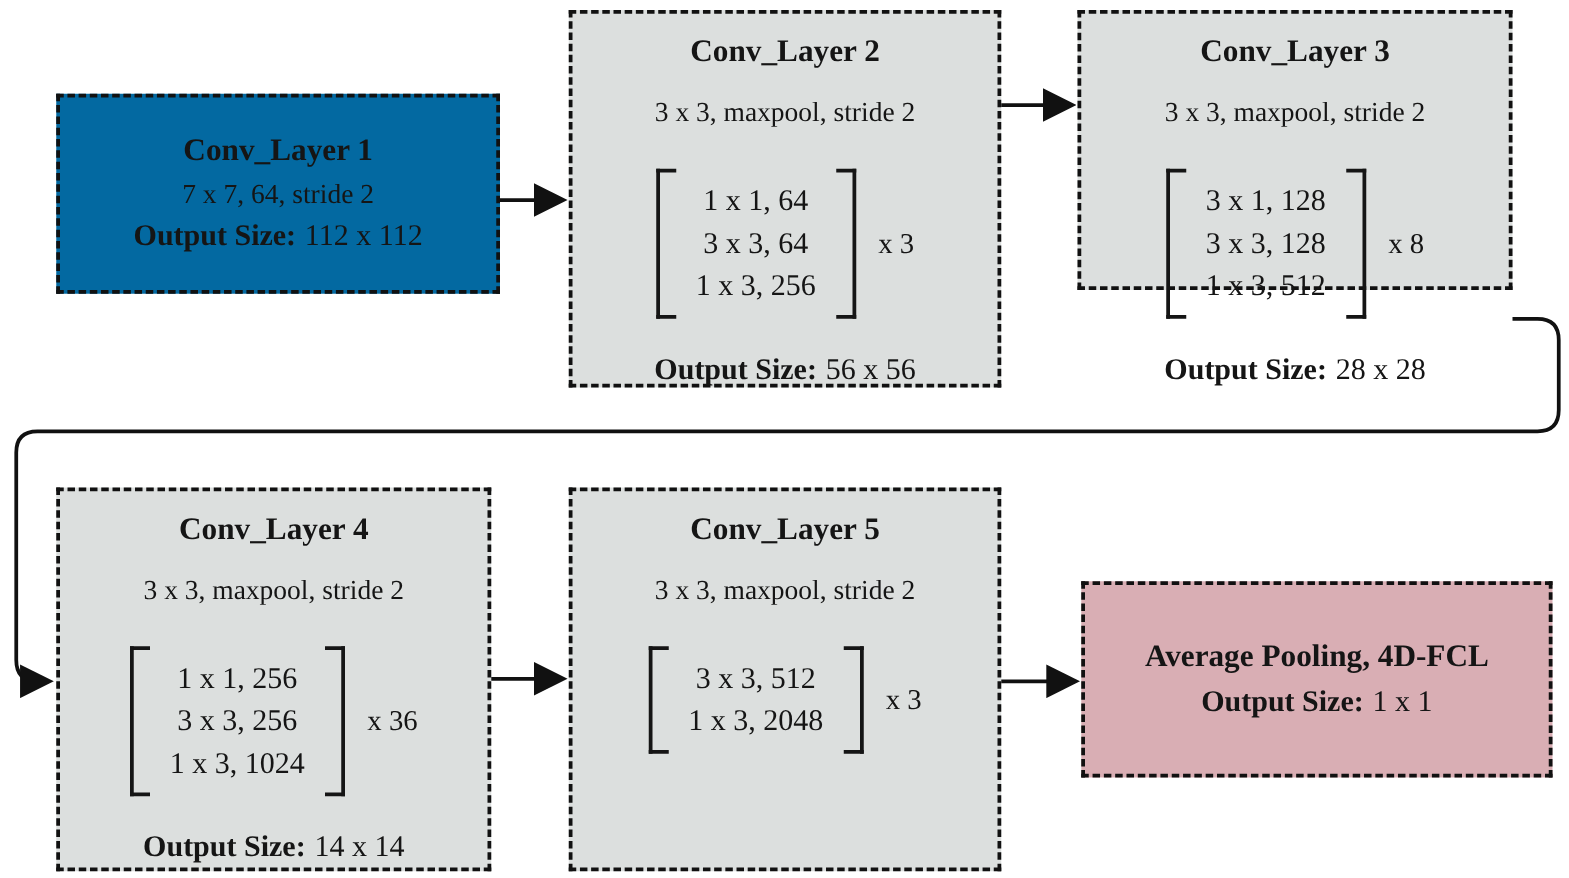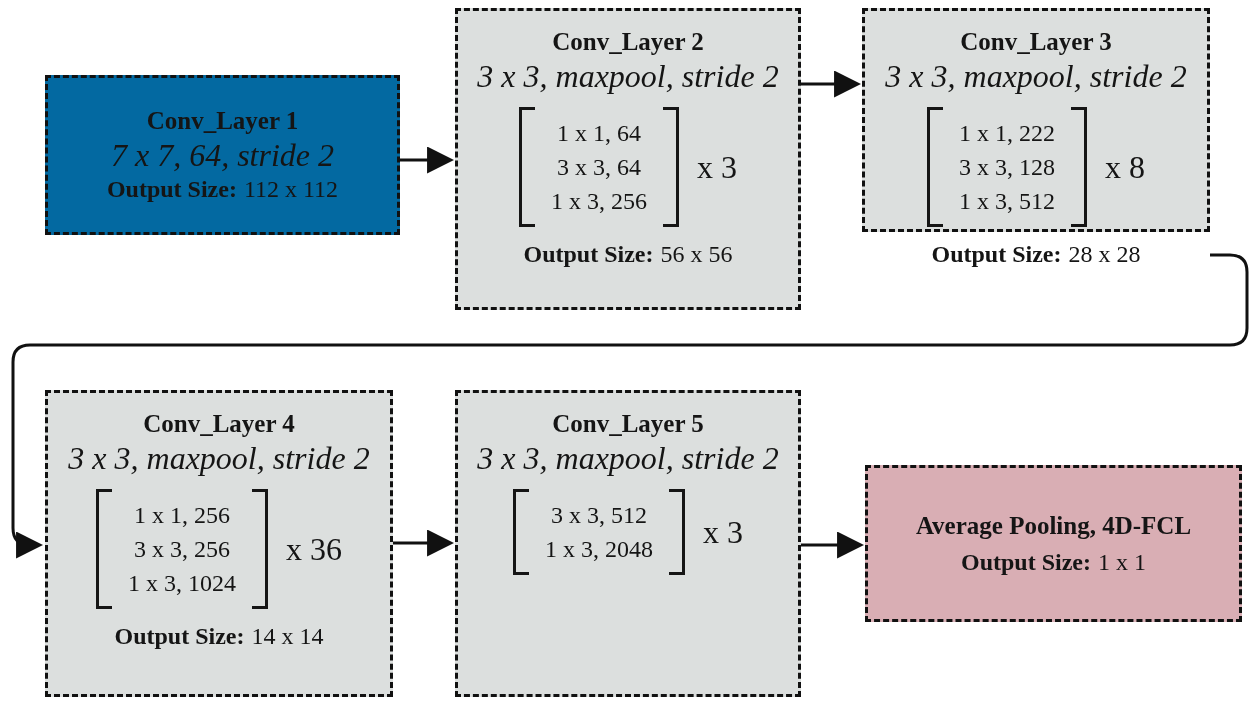--- a/index.html
+++ b/index.html
@@ -13,26 +13,26 @@
   }
   .box{
     position:absolute;
     box-sizing:border-box;
     border:3px dashed #111111;
     display:flex;
     flex-direction:column;
     align-items:center;
     text-align:center;
   }
-  .box.gray{background:#dcdfde;}
+  .box.gray{background:#dcdfde;gap:14px;}
   .box.blue{background:#0369a1;}
   .box.pink{background:#d9aeb4;}
   .box.center-v{justify-content:center;}
   .title{font-weight:bold;font-size:25px;line-height:34px;}
-  .spec{font-size:32px;line-height:34px;font-style:italic;}
+  .spec{font-size:22px;line-height:34px;}
   .out{font-size:24px;line-height:34px;}
   .out .lbl{font-weight:bold;}
   .out .val{margin-left:7px;}
   .big-pad{padding-top:14px;}
   .matrix-wrap{
     display:flex;
     align-items:center;
     margin-top:14px;
     margin-bottom:10px;
   }
@@ -45,21 +45,21 @@
     border:3px solid #151515;
   }
   .bracket-l{border-right:none;}
   .bracket-r{border-left:none;}
   .mrows{
     padding:9px 16px;
     font-size:24px;
     line-height:34px;
   }
   .mult{
-    font-size:32px;
+    font-size:23px;
     margin-left:18px;
     white-space:nowrap;
   }
   #arrows{
     position:absolute;
     left:0;top:0;
     width:1255px;height:702px;
     pointer-events:none;
   }
   .gap8{height:2px;}
@@ -97,21 +97,21 @@
     </div>
   </div>
 
   <div class="box gray big-pad" style="left:862px;top:8px;width:348px;height:224px">
     <div class="title">Conv_Layer 3</div>
     <div class="spec">3 x 3, maxpool, stride 2</div>
     <div class="matrix-wrap">
       <div class="matrix">
         <span class="bracket bracket-l"></span>
         <div class="mrows">
-          <div>1 x 1, 222</div>
+          <div>3 x 1, 128</div>
           <div>3 x 3, 128</div>
           <div>1 x 3, 512</div>
         </div>
         <span class="bracket bracket-r"></span>
       </div>
       <span class="mult">x 8</span>
     </div>
     <div class="out">
       <span class="lbl">Output Size:</span><span class="val">28 x 28</span>
     </div>

